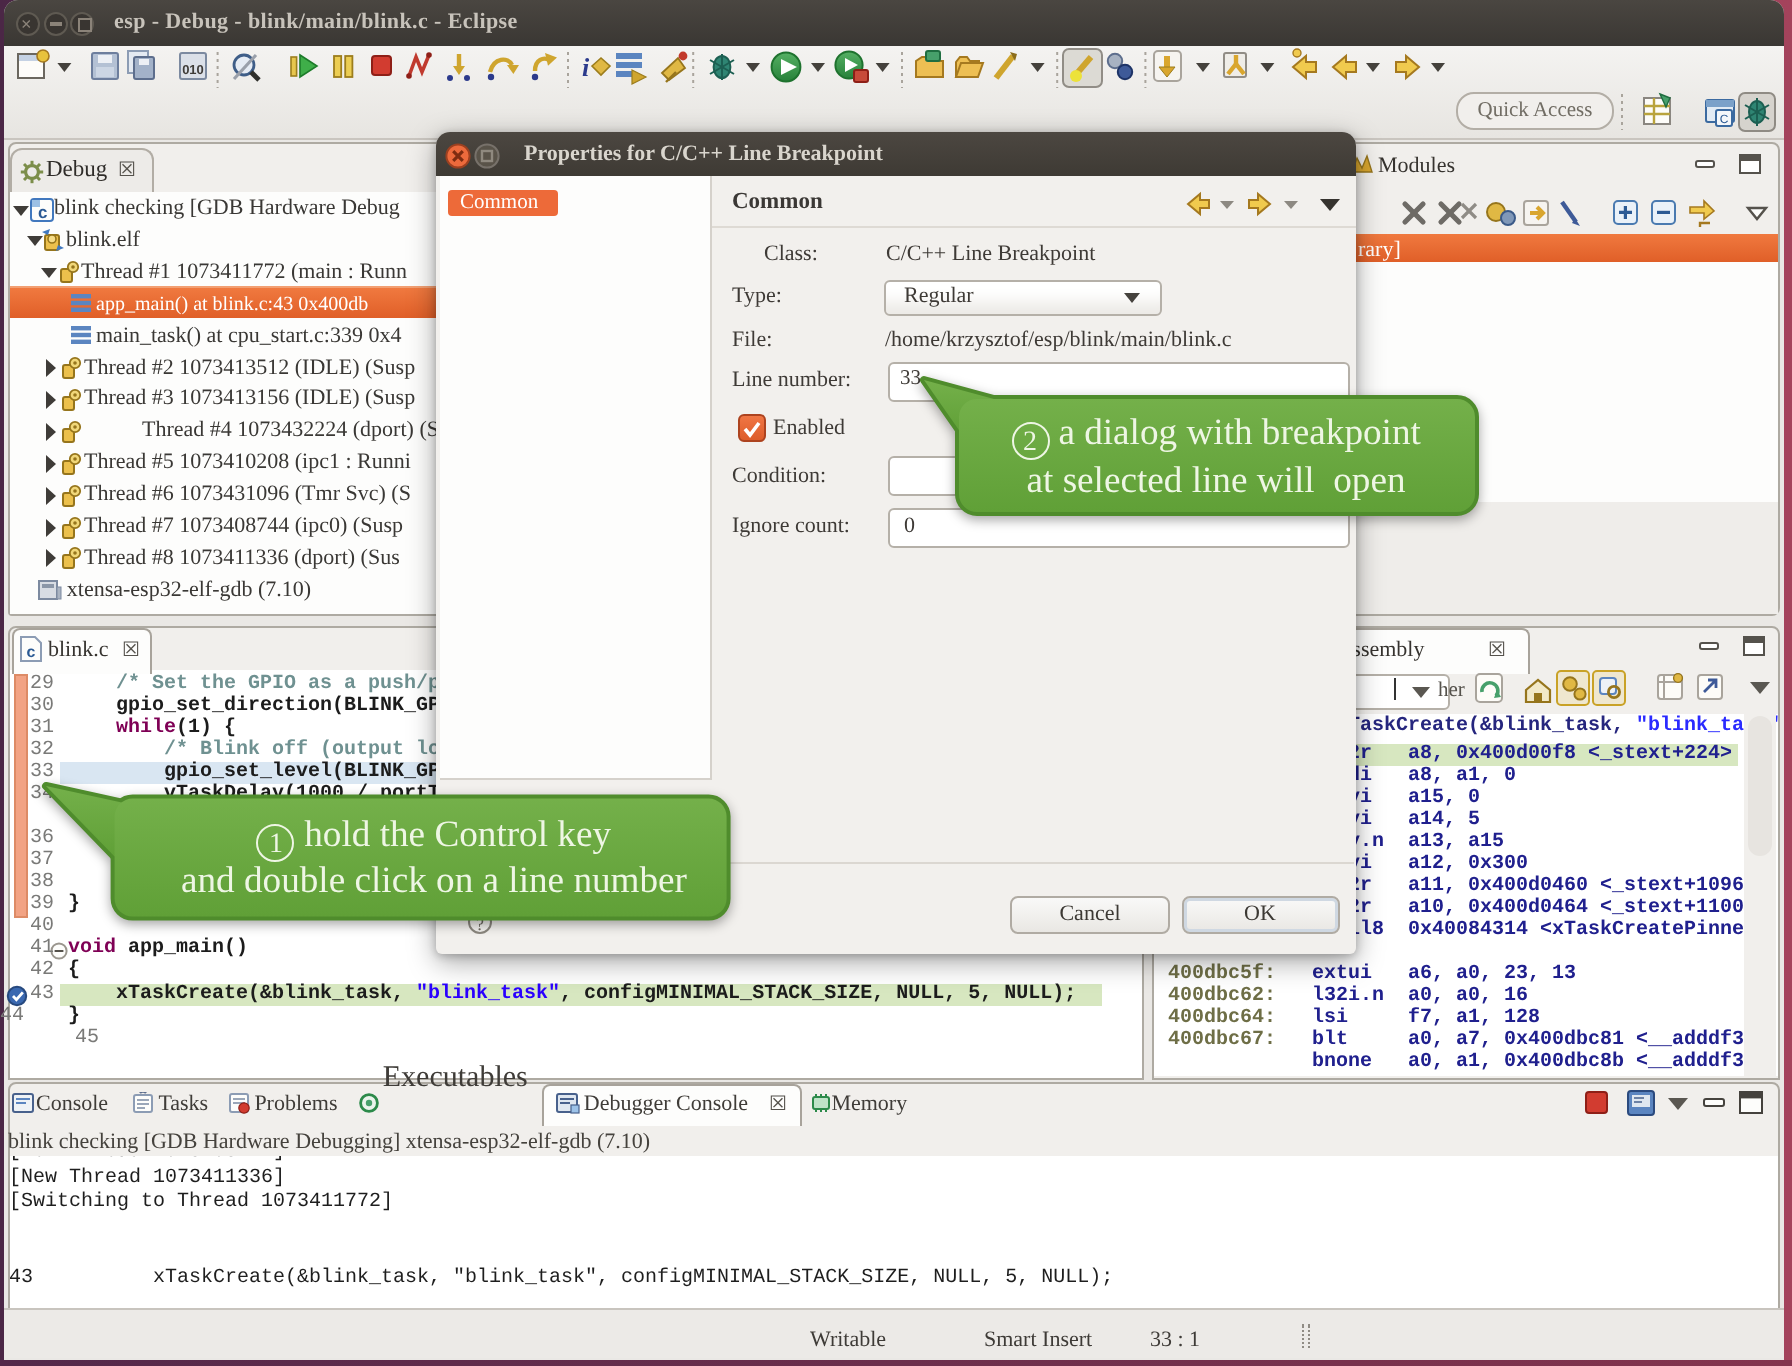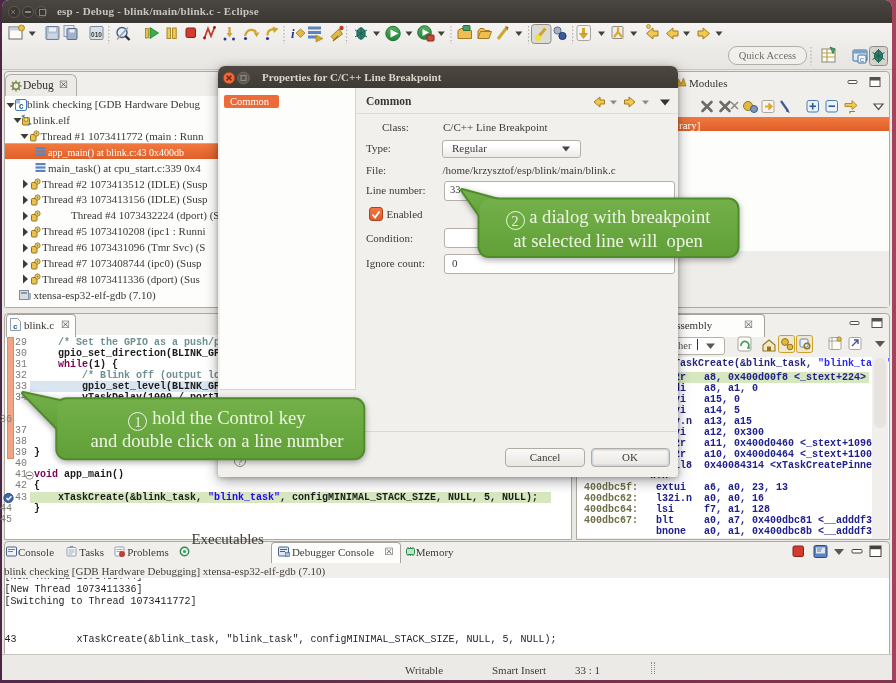--- a/index.html
+++ b/index.html
@@ -330,53 +330,53 @@
 <div class="abs mono" style="left:0;top:358.9px;width:27px;text-align:right;font-size:10px;line-height:11px;color:#7a7a78;">31</div>
 <div class="abs mono" style="left:34px;top:358.9px;font-size:10px;line-height:11px;font-weight:bold;"><span style="color:#1c1c1c">    </span><span style="color:#7f0055">while</span><span style="color:#1c1c1c">(1) {</span></div>
 <div class="abs mono" style="left:0;top:369.9px;width:27px;text-align:right;font-size:10px;line-height:11px;color:#7a7a78;">32</div>
 <div class="abs mono" style="left:34px;top:369.9px;font-size:10px;line-height:11px;font-weight:bold;"><span style="color:#1c1c1c">        </span><span style="color:#6f9191">/* Blink off (output low) */</span></div>
 <div class="abs mono" style="left:0;top:381.0px;width:27px;text-align:right;font-size:10px;line-height:11px;color:#7a7a78;">33</div>
 <div class="abs mono" style="left:34px;top:381.0px;font-size:10px;line-height:11px;font-weight:bold;"><span style="color:#1c1c1c">        </span><span style="color:#1c1c1c">gpio_set_level(BLINK_GPIO, 0);</span></div>
 <div class="abs mono" style="left:0;top:392.0px;width:27px;text-align:right;font-size:10px;line-height:11px;color:#7a7a78;">34</div>
 <div class="abs mono" style="left:34px;top:392.0px;font-size:10px;line-height:11px;font-weight:bold;"><span style="color:#1c1c1c">        </span><span style="color:#1c1c1c">vTaskDelay(1000 / portTICK_PERIOD_MS);</span></div>
 <div class="abs mono" style="left:0;top:403.1px;width:27px;text-align:right;font-size:10px;line-height:11px;color:#7a7a78;padding-left:44px;">35</div>
 <div class="abs mono" style="left:34px;top:403.1px;font-size:10px;line-height:11px;font-weight:bold;"><span style="color:#1c1c1c">        </span><span style="color:#6f9191">/* Blink on (output high) */</span></div>
-<div class="abs mono" style="left:0;top:414.1px;width:27px;text-align:left;font-size:10px;line-height:11px;color:#7a7a78;">36</div>
+<div class="abs mono" style="left:0;top:414.1px;width:27px;text-align:right;font-size:10px;line-height:11px;color:#7a7a78;">36</div>
 <div class="abs mono" style="left:34px;top:414.1px;font-size:10px;line-height:11px;font-weight:bold;"><span style="color:#1c1c1c">        </span><span style="color:#1c1c1c">gpio_set_level(BLINK_GPIO, 1);</span></div>
 <div class="abs mono" style="left:0;top:425.2px;width:27px;text-align:right;font-size:10px;line-height:11px;color:#7a7a78;">37</div>
 <div class="abs mono" style="left:34px;top:425.2px;font-size:10px;line-height:11px;font-weight:bold;"><span style="color:#1c1c1c">        </span><span style="color:#1c1c1c">vTaskDelay(1000 / portTICK_PERIOD_MS);</span></div>
 <div class="abs mono" style="left:0;top:436.2px;width:27px;text-align:right;font-size:10px;line-height:11px;color:#7a7a78;">38</div>
 <div class="abs mono" style="left:34px;top:436.2px;font-size:10px;line-height:11px;font-weight:bold;"><span style="color:#1c1c1c">    }</span></div>
 <div class="abs mono" style="left:0;top:447.3px;width:27px;text-align:right;font-size:10px;line-height:11px;color:#7a7a78;">39</div>
 <div class="abs mono" style="left:34px;top:447.3px;font-size:10px;line-height:11px;font-weight:bold;"><span style="color:#1c1c1c">}</span></div>
 <div class="abs mono" style="left:0;top:458.3px;width:27px;text-align:right;font-size:10px;line-height:11px;color:#7a7a78;">40</div>
 <div class="abs mono" style="left:0;top:469.4px;width:27px;text-align:right;font-size:10px;line-height:11px;color:#7a7a78;">41</div>
 <div class="abs mono" style="left:34px;top:469.4px;font-size:10px;line-height:11px;font-weight:bold;"><span style="color:#7f0055">void</span><span style="color:#1c1c1c"> app_main()</span></div>
 <div class="abs mono" style="left:0;top:480.4px;width:27px;text-align:right;font-size:10px;line-height:11px;color:#7a7a78;">42</div>
 <div class="abs mono" style="left:34px;top:480.4px;font-size:10px;line-height:11px;font-weight:bold;"><span style="color:#1c1c1c">{</span></div>
 <div class="abs mono" style="left:0;top:491.5px;width:27px;text-align:right;font-size:10px;line-height:11px;color:#7a7a78;">43</div>
 <div class="abs mono" style="left:34px;top:491.5px;font-size:10px;line-height:11px;font-weight:bold;"><span style="color:#1c1c1c">    xTaskCreate(&amp;blink_task, </span><span style="color:#2a00ff">"blink_task"</span><span style="color:#1c1c1c">, configMINIMAL_STACK_SIZE, NULL, 5, NULL);</span></div>
 <div class="abs mono" style="left:0;top:502.5px;width:27px;text-align:left;font-size:10px;line-height:11px;color:#7a7a78;">44</div>
 <div class="abs mono" style="left:34px;top:502.5px;font-size:10px;line-height:11px;font-weight:bold;"><span style="color:#1c1c1c">}</span></div>
-<div class="abs mono" style="left:0;top:513.6px;width:27px;text-align:left;font-size:10px;line-height:11px;color:#7a7a78;">45</div>
+<div class="abs mono" style="left:0;top:513.6px;width:27px;text-align:center;font-size:10px;line-height:11px;color:#7a7a78;padding-left:30px;">45</div>
 <div class="abs" style="left:576px;top:313px;width:313.5px;height:227px;background:#f1efec;border:1px solid #aeaaa2;border-radius:4px 4px 0 0;box-sizing:border-box;"></div>
 <div class="abs tab" style="left:636px;top:313.5px;width:127px;height:22px;"></div>
 <svg class="abs" style="left:641px;top:318px" width="11" height="13" viewBox="0 0 11 13">
     <rect x="0.5" y="1" width="10" height="11" fill="#eef2f6" stroke="#8c9cb4"></rect>
     <path d="M2,4 h7 M2,6.5 h7 M2,9 h5" stroke="#5b85c0" stroke-width="1"></path>
   </svg>
 <div class="abs ui" style="left:656px;top:318.5px;font-size:11px;color:#36332f;">Disassembly</div>
 <div class="abs ui" style="left:744px;top:318.5px;font-size:10px;color:#55524c;">☒</div>
 <svg class="abs" style="left:848px;top:317px" width="42" height="12" viewBox="0 0 42 12">
     <rect x="2" y="4.5" width="9" height="3" rx="1" fill="#fff" stroke="#55524c"></rect>
     <rect x="24" y="1.5" width="10" height="9" fill="#fff" stroke="#55524c"></rect>
     <rect x="24" y="1.5" width="10" height="3" fill="#55524c"></rect>
   </svg>
 <div class="abs inp" style="left:640px;top:337px;width:83px;height:16px;"></div>
-<div class="abs ui" style="left:678px;top:339.5px;font-size:10.5px;color:#55524c;">her</div>
+<div class="abs ui" style="left:719px;top:339.5px;font-size:10.5px;color:#55524c;">her</div>
 <div class="abs" style="left:696.5px;top:339px;width:1px;height:11px;background:#333;"></div>
 <svg class="abs" style="left:704px;top:343px" width="14" height="7">
     <path d="M2,0.5 h9 l-4.5,5.5 z" fill="#5a5751"></path>
   </svg>
 <svg class="abs" style="left:732px;top:334px" width="158" height="22" viewBox="0 0 158 22">
     <rect x="6" y="3" width="13" height="14" rx="2" fill="#fdfcf8" stroke="#a9a49c"></rect>
     <path d="M9,12 a4,4 0 1 1 7,2" fill="none" stroke="#47a06b" stroke-width="1.8"></path>
     <path d="M15,15 l3.5,-0.5 l-2,-3.5 z" fill="#47a06b"></path>
     <path d="M31,11 l6,-5 l6,5 v6 h-12 z" fill="#f2e9c8" stroke="#96751c" stroke-width="1.1"></path>
     <rect x="35" y="12.5" width="4" height="4.5" fill="#96751c"></rect>

